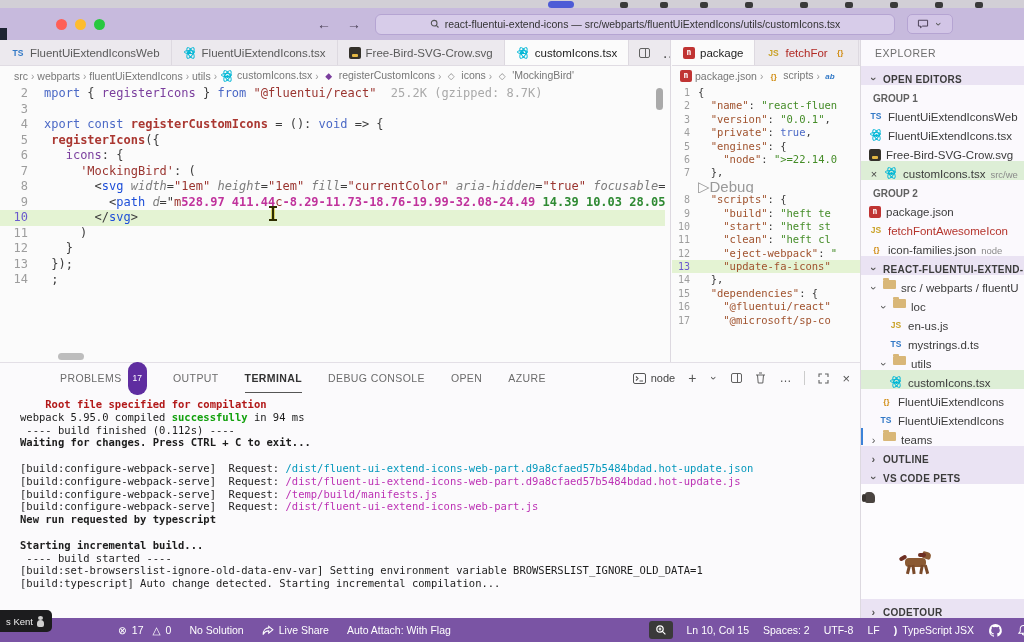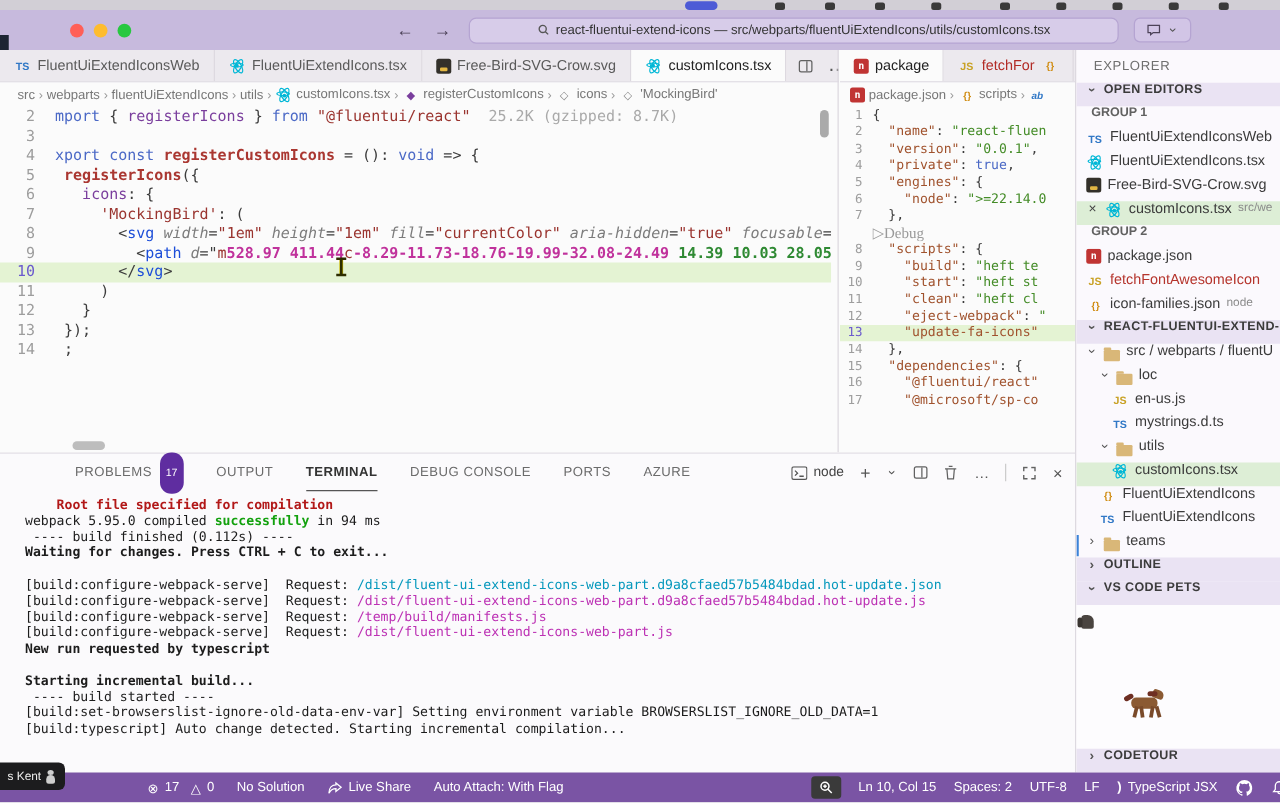--- a/index.html
+++ b/index.html
@@ -43,21 +43,21 @@
   #editor2{left:672px;width:188px;font-size:10.5px}
   .cl{display:flex;white-space:pre}
   #editor1 .cl{height:15.5px;line-height:15.5px}
   #editor2 .cl{height:13.4px;line-height:13.4px}
   .cl .gut{flex:none;text-align:right;color:#9d9d9d}
   #editor1 .gut{width:44px;padding-right:16px}
   #editor2 .gut{width:26px;padding-right:8px;font-size:10px}
   .cl.act .gut{color:#6a5acd}
   .cl.hl{background:#e4f3d3}
   .cl .code{flex:1;overflow:hidden}
-  .cl.codelens{font-family:Liberation Serif, serif;font-size:12px}
+  .cl.codelens{font-family:Liberation Sans, sans-serif;font-size:15px}
   .vsep{position:absolute;left:670px;top:40px;width:1px;height:322px;background:#ddd9e0}
   .scrollv{position:absolute;left:656px;top:88px;width:7px;height:22px;background:#8f8f8f;border-radius:4px;opacity:.75}
   .scrollh{position:absolute;left:58px;top:353px;width:26px;height:7px;background:#bdbdbd;border-radius:4px}
   .ibeam{position:absolute;left:268px;top:206px;width:10px;height:15px}
   .ibeam::before{content:"";position:absolute;left:4px;top:1px;width:2px;height:13px;background:#2d2d00;box-shadow:0 0 0 .5px #c8b400}
   .ibeam::after{content:"";position:absolute;left:1px;top:0;width:8px;height:2px;background:#2d2d00;box-shadow:0 13px 0 #2d2d00}
 
   
   .c-kw{color:#4b69c6}.c-fn{color:#aa3731;font-weight:bold}.c-var{color:#7a3e9d}
   .c-str{color:#9a342f}.c-ann{color:#a9a9a9}.c-attr{color:#7c7c7c;font-style:italic}
@@ -78,21 +78,21 @@
   .ic-split::after{content:"";position:absolute;left:4.5px;top:0;bottom:0;width:1px;background:#616161}
   .term{padding:5px 0 0 20px;font-family:"DejaVu Sans Mono",monospace;font-size:10.5px;color:#1e1e1e}
   .tl{height:12.8px;line-height:12.8px;white-space:pre}
   .t-red{color:#b21818;font-weight:bold}.t-grn{color:#13a10e;font-weight:bold}
   .t-grn2{color:#13a10e}.t-b{font-weight:bold;color:#1c1c1c}.t-p{color:#1c1c1c}
   .t-cyan{color:#0598bc}.t-mag{color:#bc31b4}
 
   
   .sidebar{position:absolute;left:860px;top:40px;width:164px;height:578px;background:#fbf9fd;border-left:1px solid #ddd9e0;display:flex;flex-direction:column;overflow:hidden}
   .sb-title{height:26px;line-height:26px;padding-left:14px;font-size:10.5px;color:#6f6f6f;letter-spacing:.5px;flex:none}
-  .srow{display:flex;align-items:flex-start;gap:5px;height:19px;padding-left:8px;font-size:11.5px;color:#3b3b3b;flex:none;white-space:nowrap;overflow:hidden;position:relative}
+  .srow{display:flex;align-items:flex-end;gap:5px;height:19px;padding-left:8px;font-size:11.5px;color:#3b3b3b;flex:none;white-space:nowrap;overflow:hidden;position:relative}
   .srow.twist,.srow.section{background:#eae3f3;font-weight:bold;font-size:10px;letter-spacing:.3px;color:#3b3b3b}
   .srow.sub{font-weight:bold;font-size:10px;color:#616161;padding-left:12px}
   .srow.sel{background:#ddeed6}
   .srow .suffix{color:#8a8a8a;font-size:9.5px}
   .srow .closex{color:#444;font-size:11px;width:10px;text-align:center}
   .srow .bluebar{position:absolute;left:0;top:1px;bottom:1px;width:2px;background:#3b82d8}
   .chev{display:inline-block;color:#555;font-size:11px;width:9px;text-align:center;flex:none}
   .chev.down{transform:rotate(90deg)}
   .pets{flex:1;position:relative;background:#fdfcfe}
   .squirrel{position:absolute;left:4px;top:8px;width:10px;height:11px;background:#4a4440;border-radius:3px 5px 2px 2px}
@@ -323,21 +323,21 @@
         <span class="ptab">
           <span>OUTPUT</span>
         </span>
         <span class="ptab active">
           <span>TERMINAL</span>
         </span>
         <span class="ptab">
           <span>DEBUG CONSOLE</span>
         </span>
         <span class="ptab">
-          <span>PORTS</span>
+          <span>OPEN</span>
         </span>
         <span class="ptab">
           <span>AZURE</span>
         </span>
       </div>
     <div class="pbtns">
       <span class="lbl">
         <svg width="13" height="11" viewBox="0 0 13 11">
             <rect x="0.5" y="0.5" width="12" height="10" rx="1.5" stroke="#555" fill="none"></rect>
             <path d="M3 3.5l2 2-2 2M6.5 8H10" stroke="#555" fill="none" stroke-width="1.1"></path>

